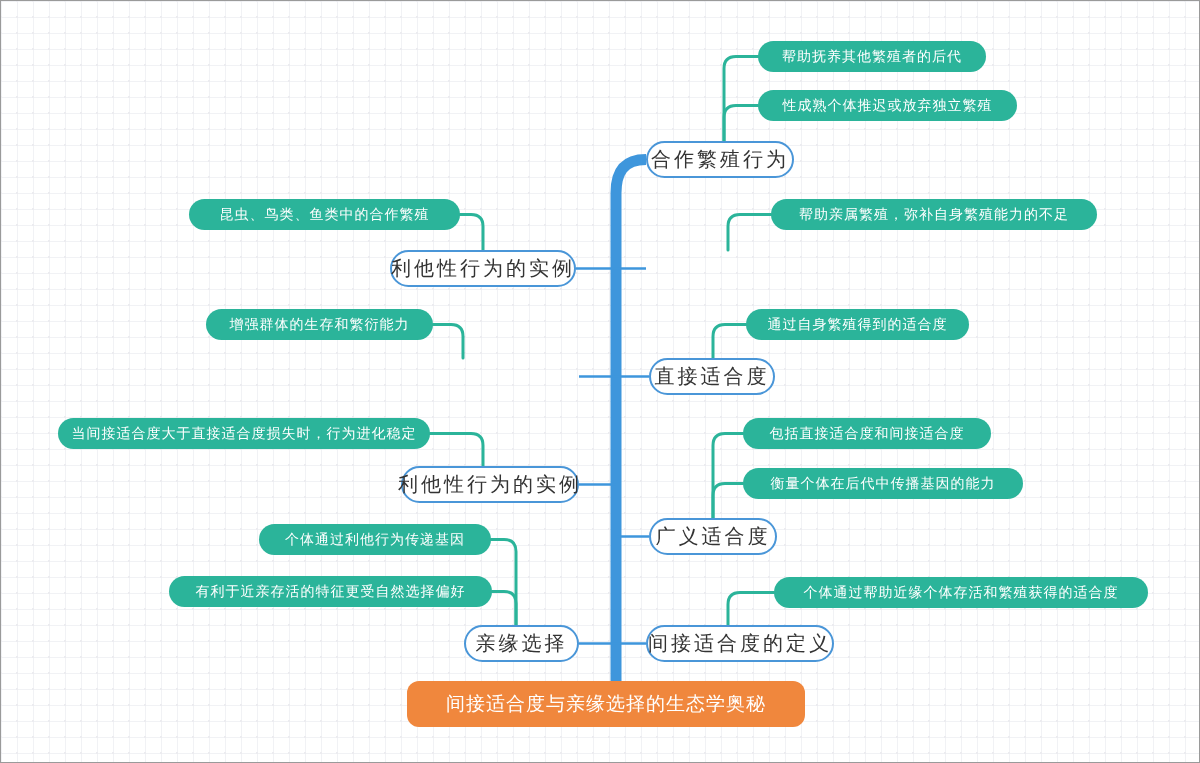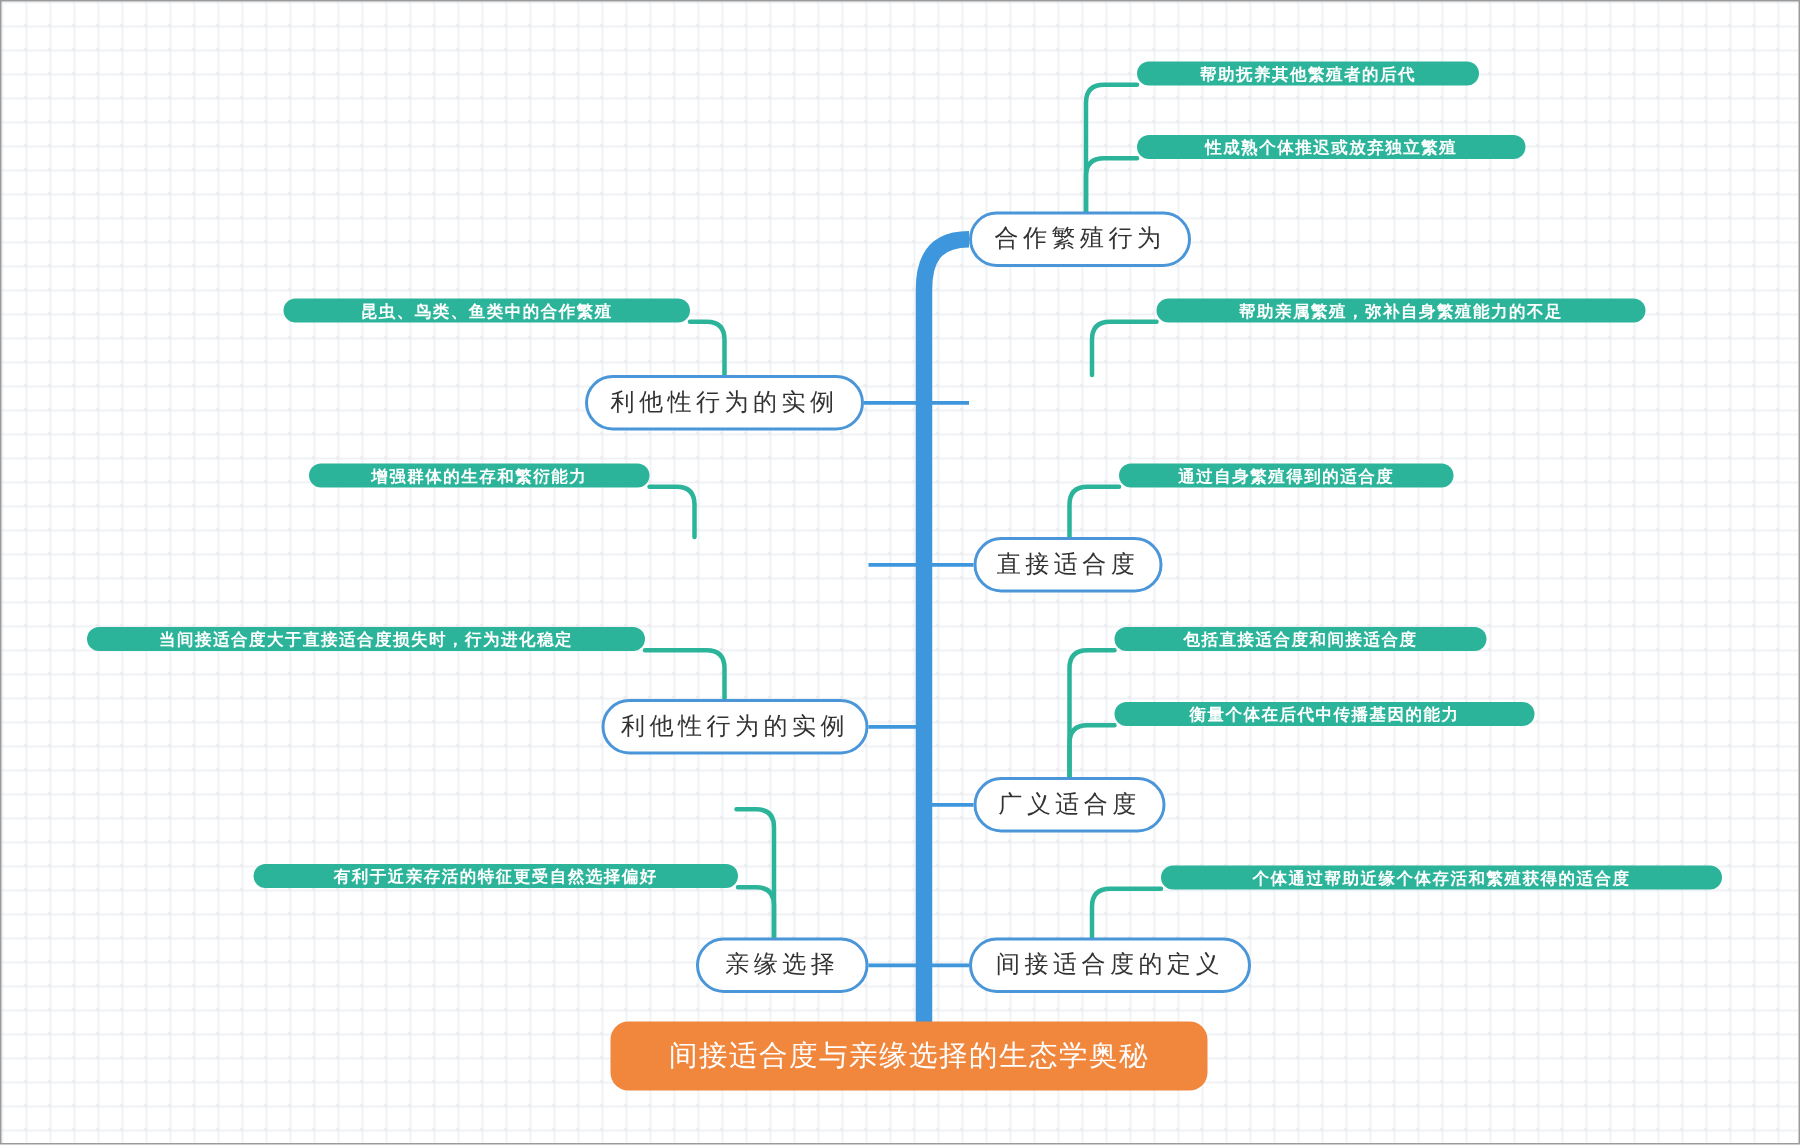--- a/index.html
+++ b/index.html
@@ -30,38 +30,38 @@
   .topic {
     position: absolute;
     box-sizing: border-box;
     height: 37px;
     background: #ffffff;
     border: 2px solid var(--node-border, #4A96D8);
     border-radius: 19px;
     display: flex;
     align-items: center;
     justify-content: center;
-    font-size: 16px;
+    font-size: 20px;
     letter-spacing: 3px;
     color: var(--topic-text, #333333);
     white-space: nowrap;
     z-index: 2;
     font-family: Liberation Mono, monospace;
   }
   .child {
     position: absolute;
     box-sizing: border-box;
-    height: 16px;
+    height: 31px;
     background: var(--child-fill, #2BB49A);
     border-radius: 16px;
     display: flex;
     align-items: center;
     justify-content: center;
-    font-size: 11px;
-    font-weight: bold;
+    font-size: 14px;
+    font-weight: normal;
     letter-spacing: 1px;
     color: var(--child-text, #FFFFFF);
     white-space: nowrap;
     z-index: 2;
   }
   .root-node {
     position: absolute;
     box-sizing: border-box;
     left: 406px; top: 680px; width: 398px; height: 46px;
     background: var(--root-fill, #F0873D);
@@ -123,17 +123,18 @@
   <div class="child" style="left:757px;top:89px;width:259px">性成熟个体推迟或放弃独立繁殖</div>
   <div class="child" style="left:770px;top:198px;width:326px">帮助亲属繁殖，弥补自身繁殖能力的不足</div>
   <div class="child" style="left:745px;top:308px;width:223px">通过自身繁殖得到的适合度</div>
   <div class="child" style="left:742px;top:417px;width:248px">包括直接适合度和间接适合度</div>
   <div class="child" style="left:742px;top:467px;width:280px">衡量个体在后代中传播基因的能力</div>
   <div class="child" style="left:773px;top:576px;width:374px">个体通过帮助近缘个体存活和繁殖获得的适合度</div>
 
   <div class="child" style="left:188px;top:198px;width:271px">昆虫、鸟类、鱼类中的合作繁殖</div>
   <div class="child" style="left:205px;top:308px;width:227px">增强群体的生存和繁衍能力</div>
   <div class="child" style="left:57px;top:417px;width:372px">当间接适合度大于直接适合度损失时，行为进化稳定</div>
+  <div class="child" style="left:258px;top:523px;width:232px">个体通过利他行为传递基因</div>
   <div class="child" style="left:168px;top:575px;width:323px">有利于近亲存活的特征更受自然选择偏好</div>
 
   <div class="root-node">间接适合度与亲缘选择的生态学奥秘</div>
 
 </div>
 
 </body></html>

